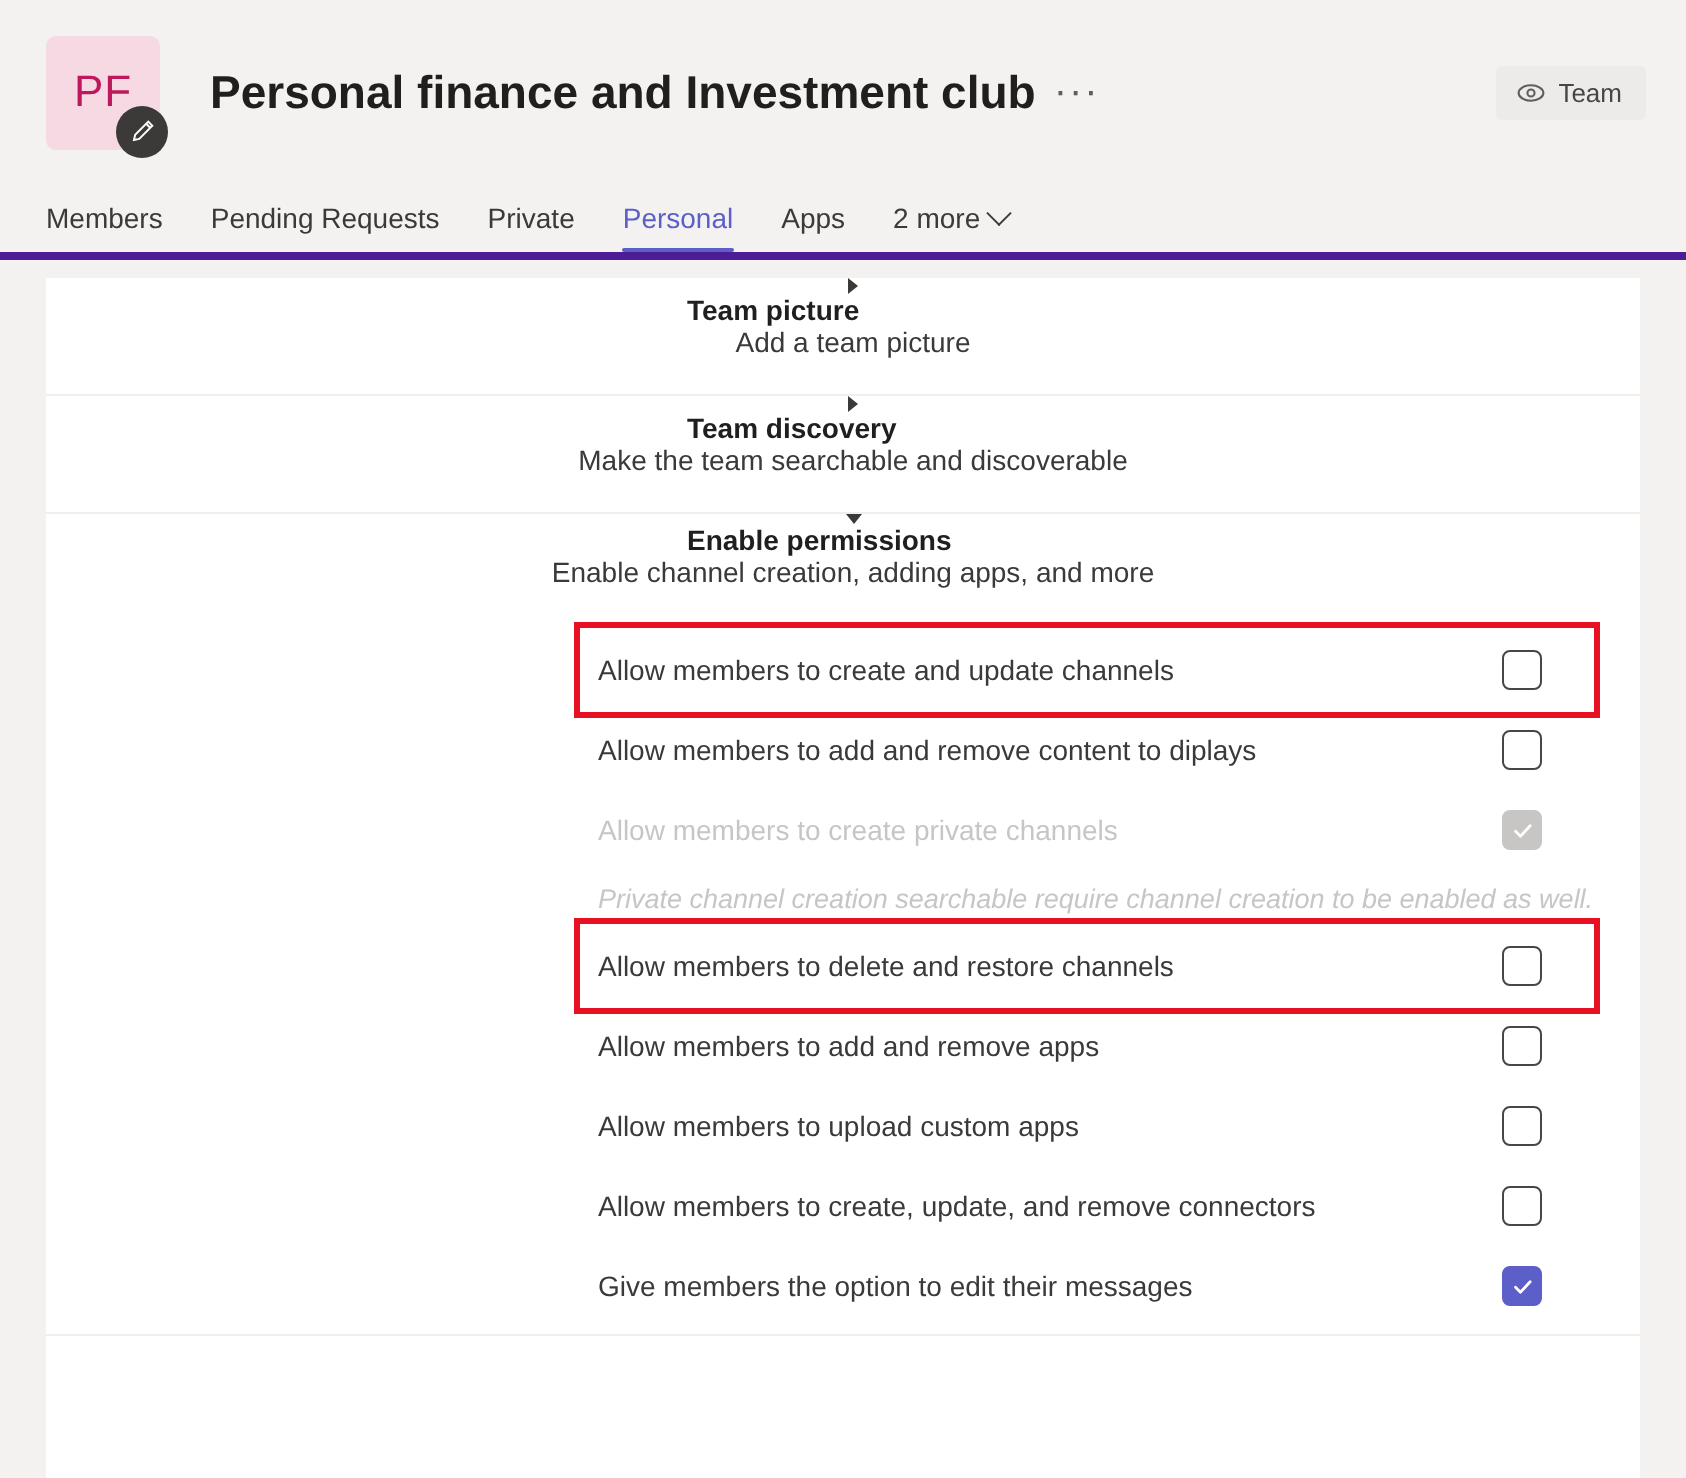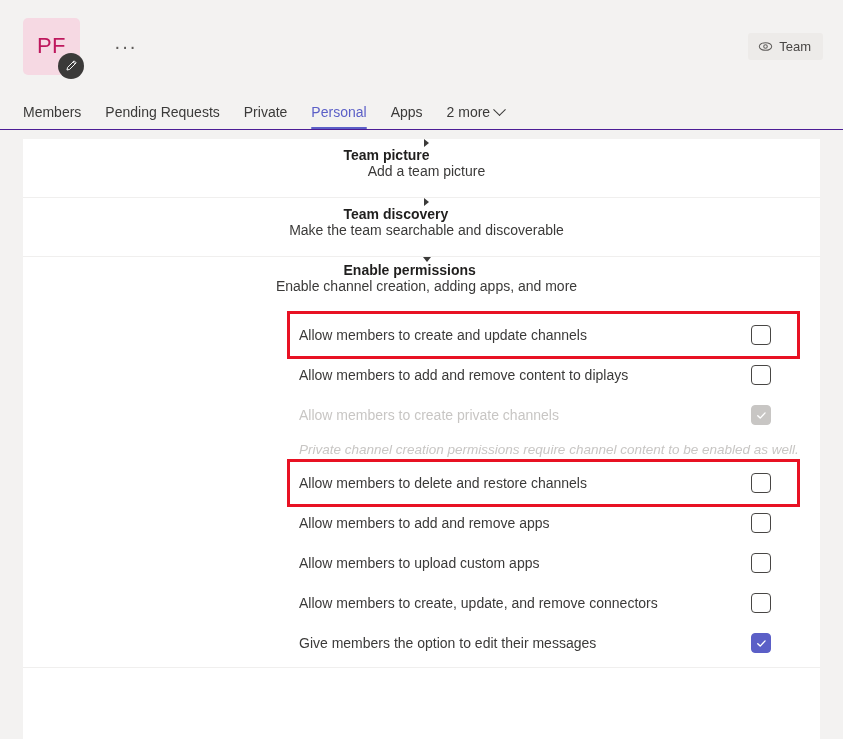--- a/index.html
+++ b/index.html
@@ -97,21 +97,21 @@
   .team-pill svg { display: block; }
 
   
   .tabbar {
     display: flex;
     align-items: flex-end;
     gap: 0;
     padding: 0 23px;
     height: 38px;
     background: #F3F2F1;
-    border-bottom: 1px solid #4c1d95;
+    border-bottom: 4px solid #4c1d95;
     box-sizing: border-box;
   }
   .tab {
     position: relative;
     font-size: 14px;
     color: #3B3A39;
     padding: 0 12px 9px 12px;
     cursor: pointer;
     white-space: nowrap;
     display: flex;
@@ -270,20 +270,21 @@
       <span>
         <svg width="14" height="14" viewBox="0 0 16 16">
           <path d="M11.6 2.1l2.3 2.3-7.5 7.5-3 0.7 0.7-3z" fill="none" stroke="#FFFFFF" stroke-width="1.1"></path>
           <path d="M10.4 3.3l2.3 2.3" stroke="#FFFFFF" stroke-width="1.1"></path>
         </svg>
       </span>
     </div>
   </div>
 
   <div class="title-block">
+    <span class="page-title">Personal finance and Investment club</span>
     <span class="title-ellipsis">···</span>
   </div>
 
   <button class="team-pill">
     <span>
       <svg width="15" height="15" viewBox="0 0 16 16">
         <ellipse cx="8" cy="8" rx="6.6" ry="4.1" fill="none" stroke="#605E5C" stroke-width="1.1"></ellipse>
         <circle cx="8" cy="8" r="1.9" fill="none" stroke="#605E5C" stroke-width="1.1"></circle>
       </svg>
     </span>
@@ -362,21 +363,21 @@
 
       <div class="prow disabled">
         <span class="ptext">Allow members to create private channels</span>
         <span class="cbox dis">
           <svg class="mark" width="13" height="13" viewBox="0 0 16 16">
               <path d="M3.4 8.2l3 3 6-6.4" fill="none" stroke="#FFFFFF" stroke-width="1.7" stroke-linecap="round" stroke-linejoin="round"></path>
             </svg>
         </span>
       </div>
 
-      <div class="note">Private channel creation permissions require channel content to be enabled as well.</div>
+      <div class="note">Private channel creation searchable require channel creation to be enabled as well.</div>
 
       <div class="prow flagged">
         <span class="ptext">Allow members to delete and restore channels</span>
         <span class="cbox">
           
         </span>
       </div>
 
       <div class="prow">
         <span class="ptext">Allow members to add and remove apps</span>

